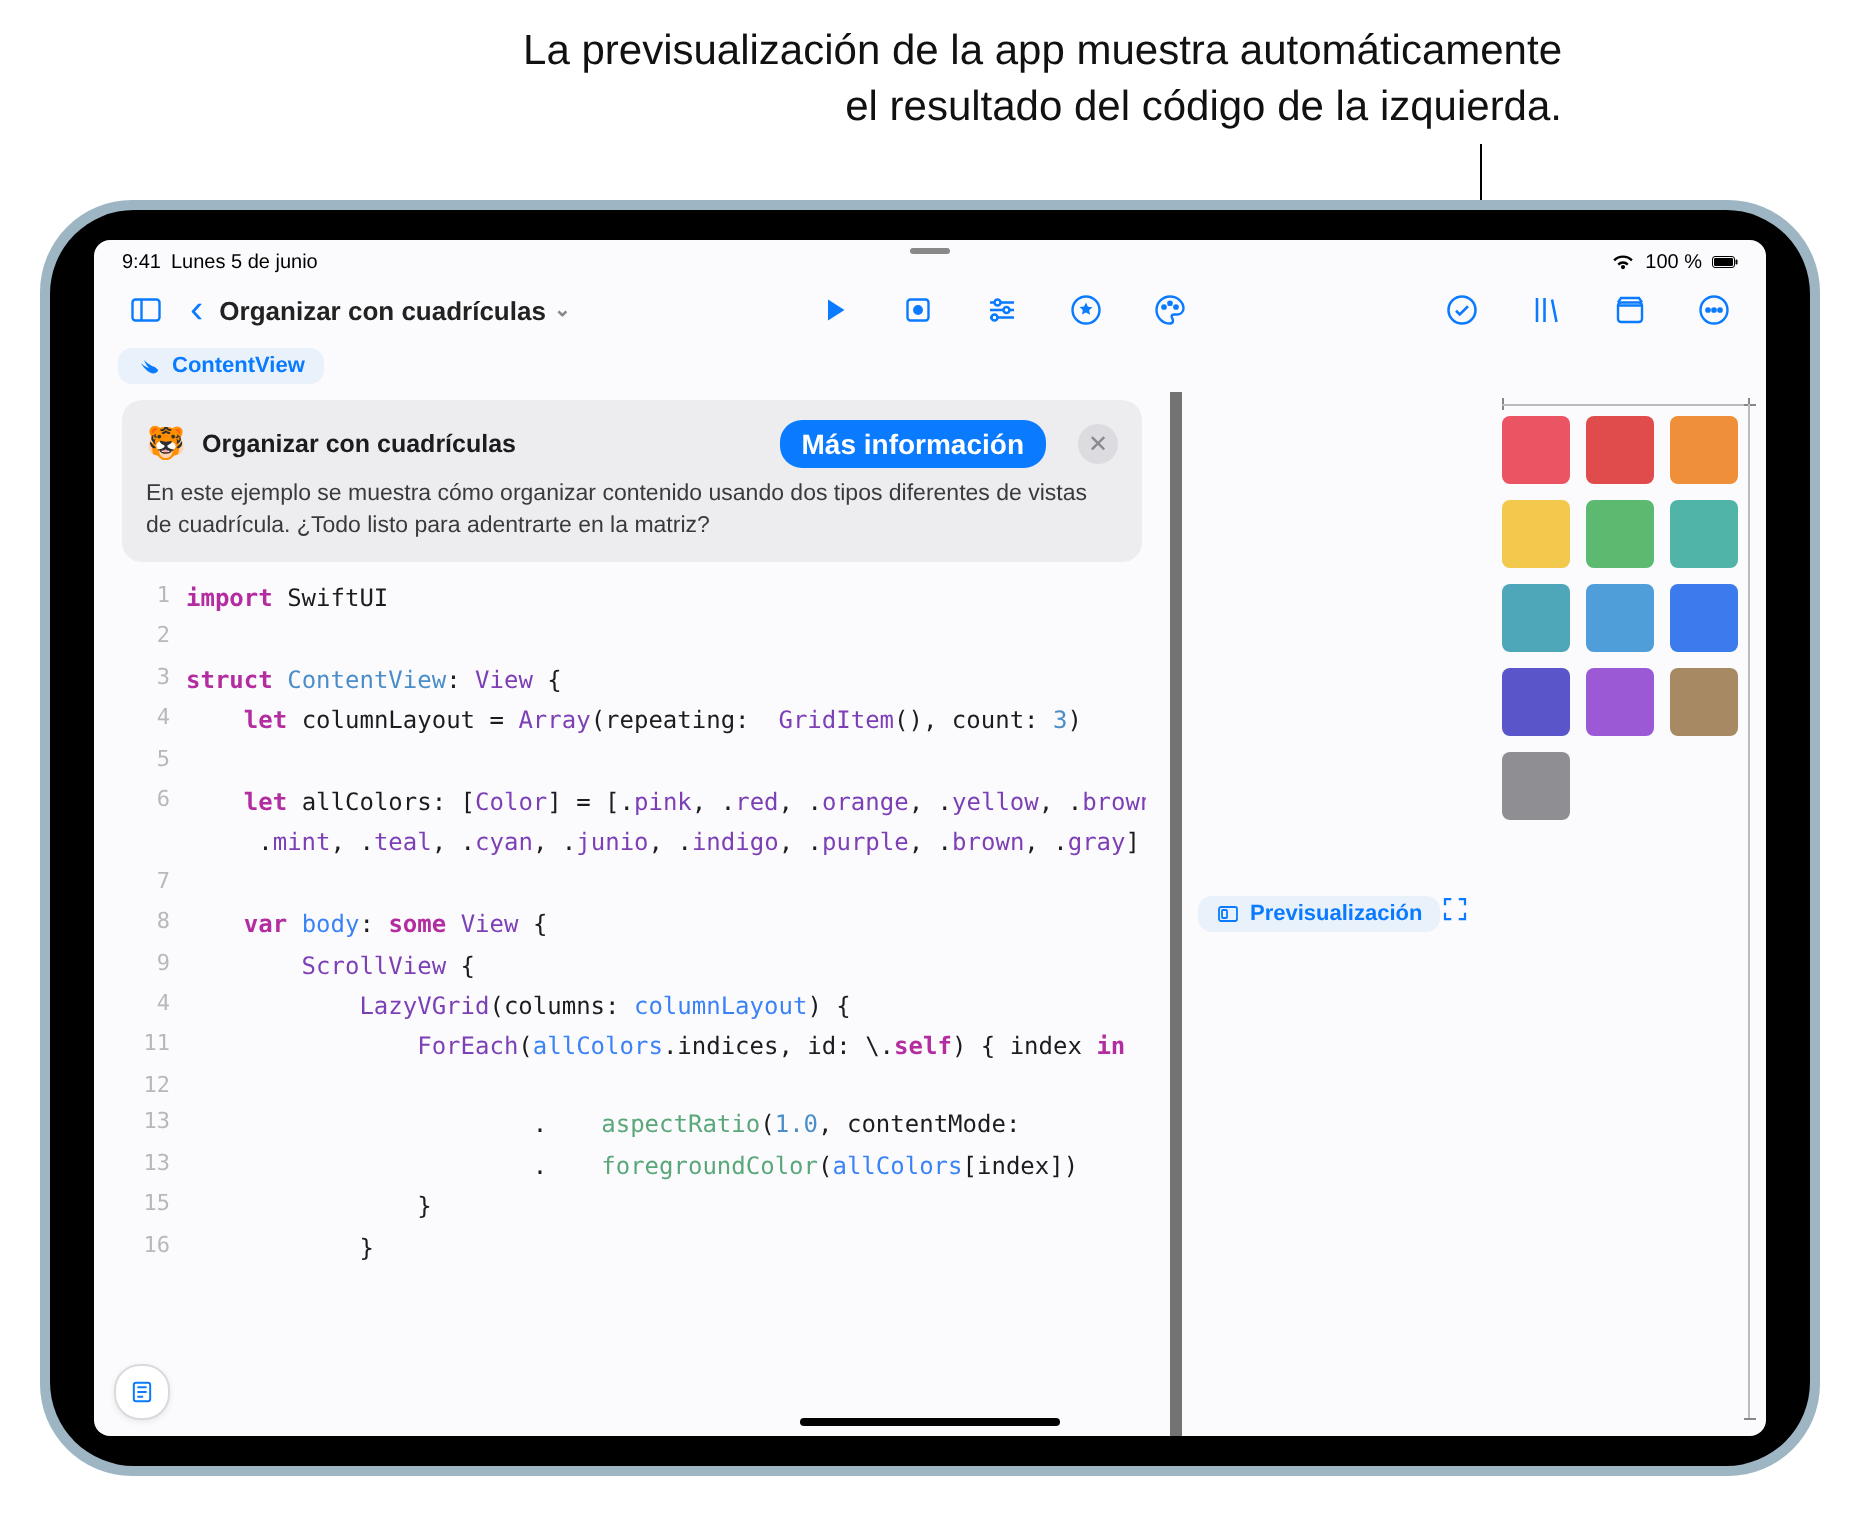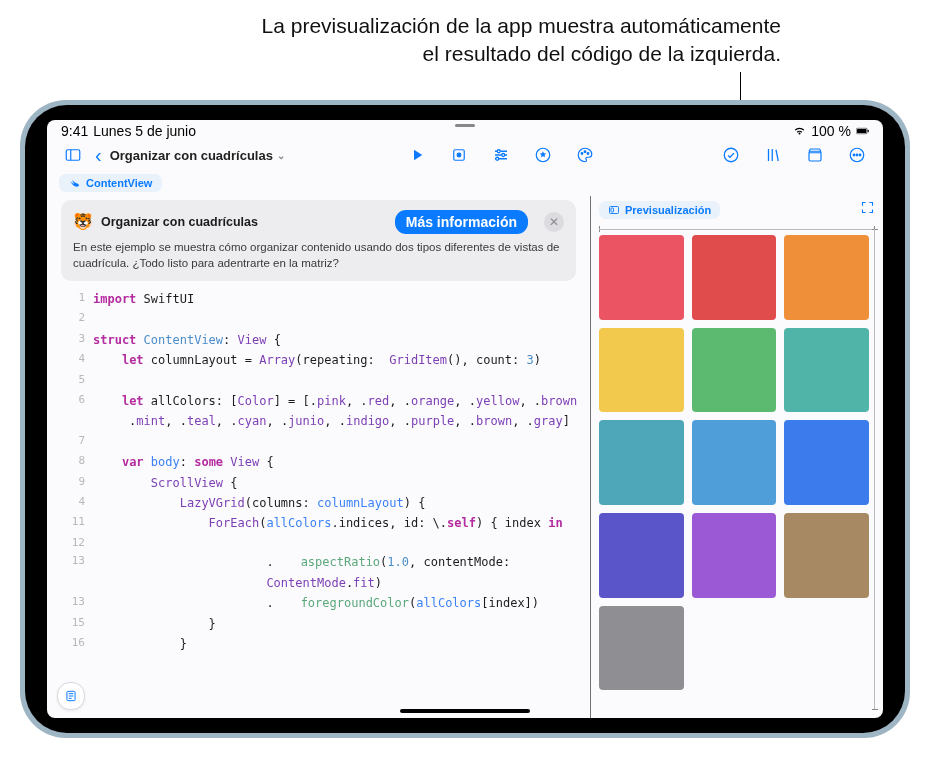--- a/index.html
+++ b/index.html
@@ -5,21 +5,21 @@
   html,body{margin:0;padding:0;background:#fff;font-family:-apple-system,BlinkMacSystemFont,"Helvetica Neue",Arial,sans-serif;}
   .page{width:931px;height:766px;position:relative;}
   .caption{position:absolute;top:12px;left:0;right:150px;text-align:right;font-size:21px;color:#111;line-height:1.35;}
   .callout-line{position:absolute;top:72px;left:740px;width:1px;height:160px;background:#000;}
   .callout-line::after{content:"";position:absolute;bottom:-4px;left:-3px;width:7px;height:7px;border-radius:50%;background:#000;}
 
   .ipad{position:absolute;top:100px;left:20px;width:890px;height:638px;border-radius:46px;background:#9eb5c4;padding:5px;box-sizing:border-box;}
   .bezel{width:100%;height:100%;border-radius:42px;background:#000;padding:15px 22px;box-sizing:border-box;}
   .screen{width:100%;height:100%;background:#fbfbfd;border-radius:8px;display:flex;flex-direction:column;overflow:hidden;position:relative;}
 
-  .status-bar{height:18px;display:flex;justify-content:space-between;align-items:center;padding:2px 14px 0;font-size:14px;color:#000;}
+  .status-bar{height:18px;display:flex;justify-content:space-between;align-items:center;padding:2px 14px 0;font-size:10px;color:#000;}
   .status-left,.status-right{display:flex;align-items:center;gap:5px;}
   .status-right svg{width:13px;height:10px;}
   .pill{position:absolute;top:4px;left:50%;transform:translateX(-50%);width:20px;height:3px;border-radius:2px;background:#888;}
 
   .toolbar{height:30px;display:flex;align-items:center;padding:0 12px;gap:10px;}
   .tb-ico{width:28px;height:24px;display:flex;align-items:center;justify-content:center;border-radius:5px;color:#0a7bff;}
   .tb-ico svg{width:18px;height:18px;}
   .back-chev{font-size:20px;color:#0a7bff;font-weight:300;margin:0 -2px;}
   .doc-title{font-size:13px;font-weight:600;color:#222;display:flex;align-items:center;gap:4px;}
   .doc-title .chev{font-size:10px;color:#888;}
@@ -27,21 +27,21 @@
   .tb-group{display:flex;gap:14px;align-items:center;}
   .play{color:#0a7bff;}
   .star-circle,.sliders,.palette,.check-circle,.lib,.box,.more{color:#0a7bff;}
 
   .chip-row{display:flex;padding:4px 12px;gap:8px;}
   .chip{display:inline-flex;align-items:center;gap:5px;background:#e9f1fb;color:#0a7bff;font-size:11px;font-weight:600;padding:3px 10px;border-radius:7px;}
   .chip .swift{width:12px;height:12px;}
 
   .content{flex:1;display:flex;min-height:0;}
   .editor-pane{flex:1;display:flex;flex-direction:column;min-width:0;padding:0 12px 0 12px;position:relative;}
-  .preview-pane{width:292px;border-left:1px solid #737373;display:flex;flex-direction:column;}
+  .preview-pane{width:292px;border-left:6px solid #737373;display:flex;flex-direction:row;}
 
   .info-card{background:#ededf0;border-radius:10px;margin:4px 2px 8px;padding:10px 12px;position:relative;}
   .info-head{display:flex;align-items:center;gap:8px;}
   .info-emoji{width:20px;height:20px;font-size:16px;}
   .info-title{font-weight:700;font-size:12.5px;color:#1c1c1e;}
   .info-more{margin-left:auto;background:#0a7bff;color:#fff;font-size:14px;font-weight:600;padding:4px 11px;border-radius:11px;}
   .info-close{width:20px;height:20px;border-radius:10px;display:flex;align-items:center;justify-content:center;color:#8a8a8e;background:#dcdce0;font-size:12px;margin-left:8px;}
   .info-body{font-size:11.5px;color:#3a3a3c;margin-top:6px;line-height:1.35;}
 
   .code-scroll{flex:1;overflow:hidden;font-family:ui-monospace,SFMono-Regular,Menlo,monospace;font-size:12px;line-height:1.7;}
@@ -266,24 +266,20 @@
                 <div class="code-line">
                   <div class="gutter">11</div>
                   <div class="src">                <span class="typeU">ForEach</span>(<span class="prop">allColors</span>.indices, id: \.<span class="kw">self</span>) { index <span class="kw">in</span></div>
                 </div>
                 <div class="code-line">
                   <div class="gutter">12</div>
                 </div>
                 <div class="code-line">
                   <div class="gutter">13</div>
                   <div class="src">                        .<span class="fn">aspectRatio</span>(<span class="num">1.0</span>, contentMode:</div>
-                </div>
-                <div class="code-line">
-                  <div class="gutter"></div>
-                  <div class="src">                        <span class="typeU">ContentMode</span>.<span class="dot">fit</span>)</div>
                 </div>
                 <div class="code-line">
                   <div class="gutter">13</div>
                   <div class="src">                        .<span class="fn">foregroundColor</span>(<span class="prop">allColors</span>[index])</div>
                 </div>
                 <div class="code-line">
                   <div class="gutter">15</div>
                   <div class="src">                }</div>
                 </div>
                 <div class="code-line">

